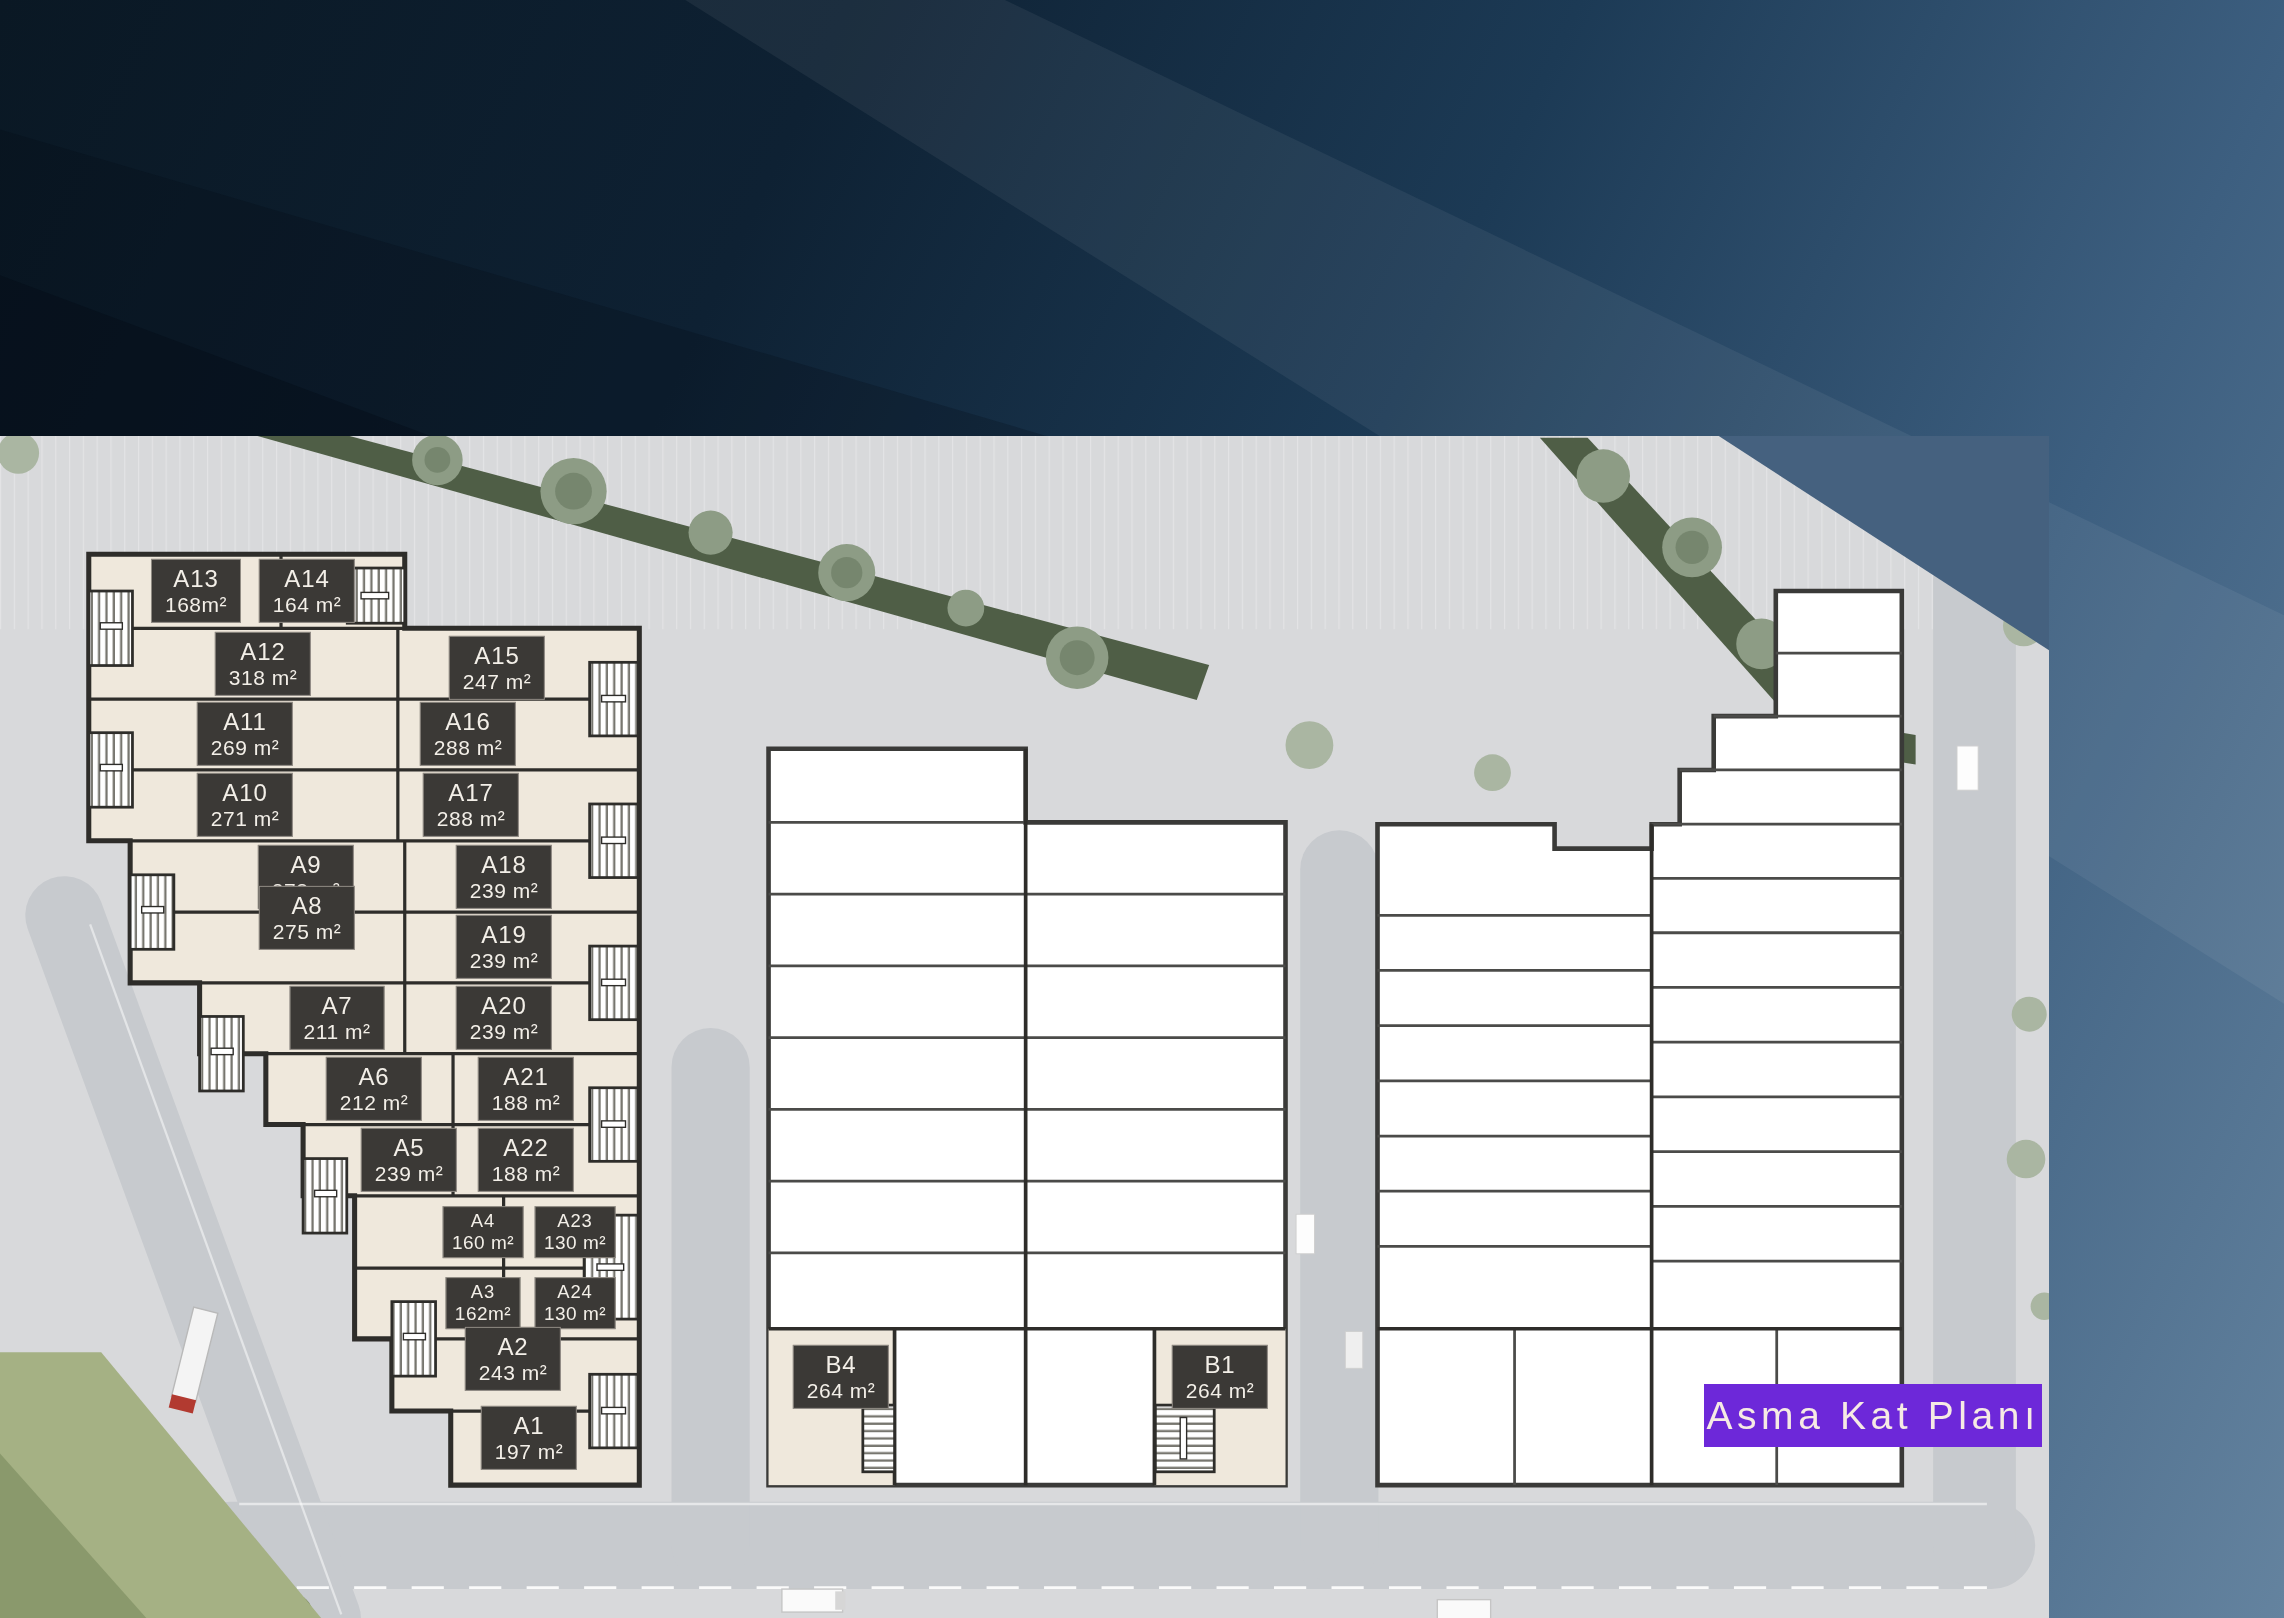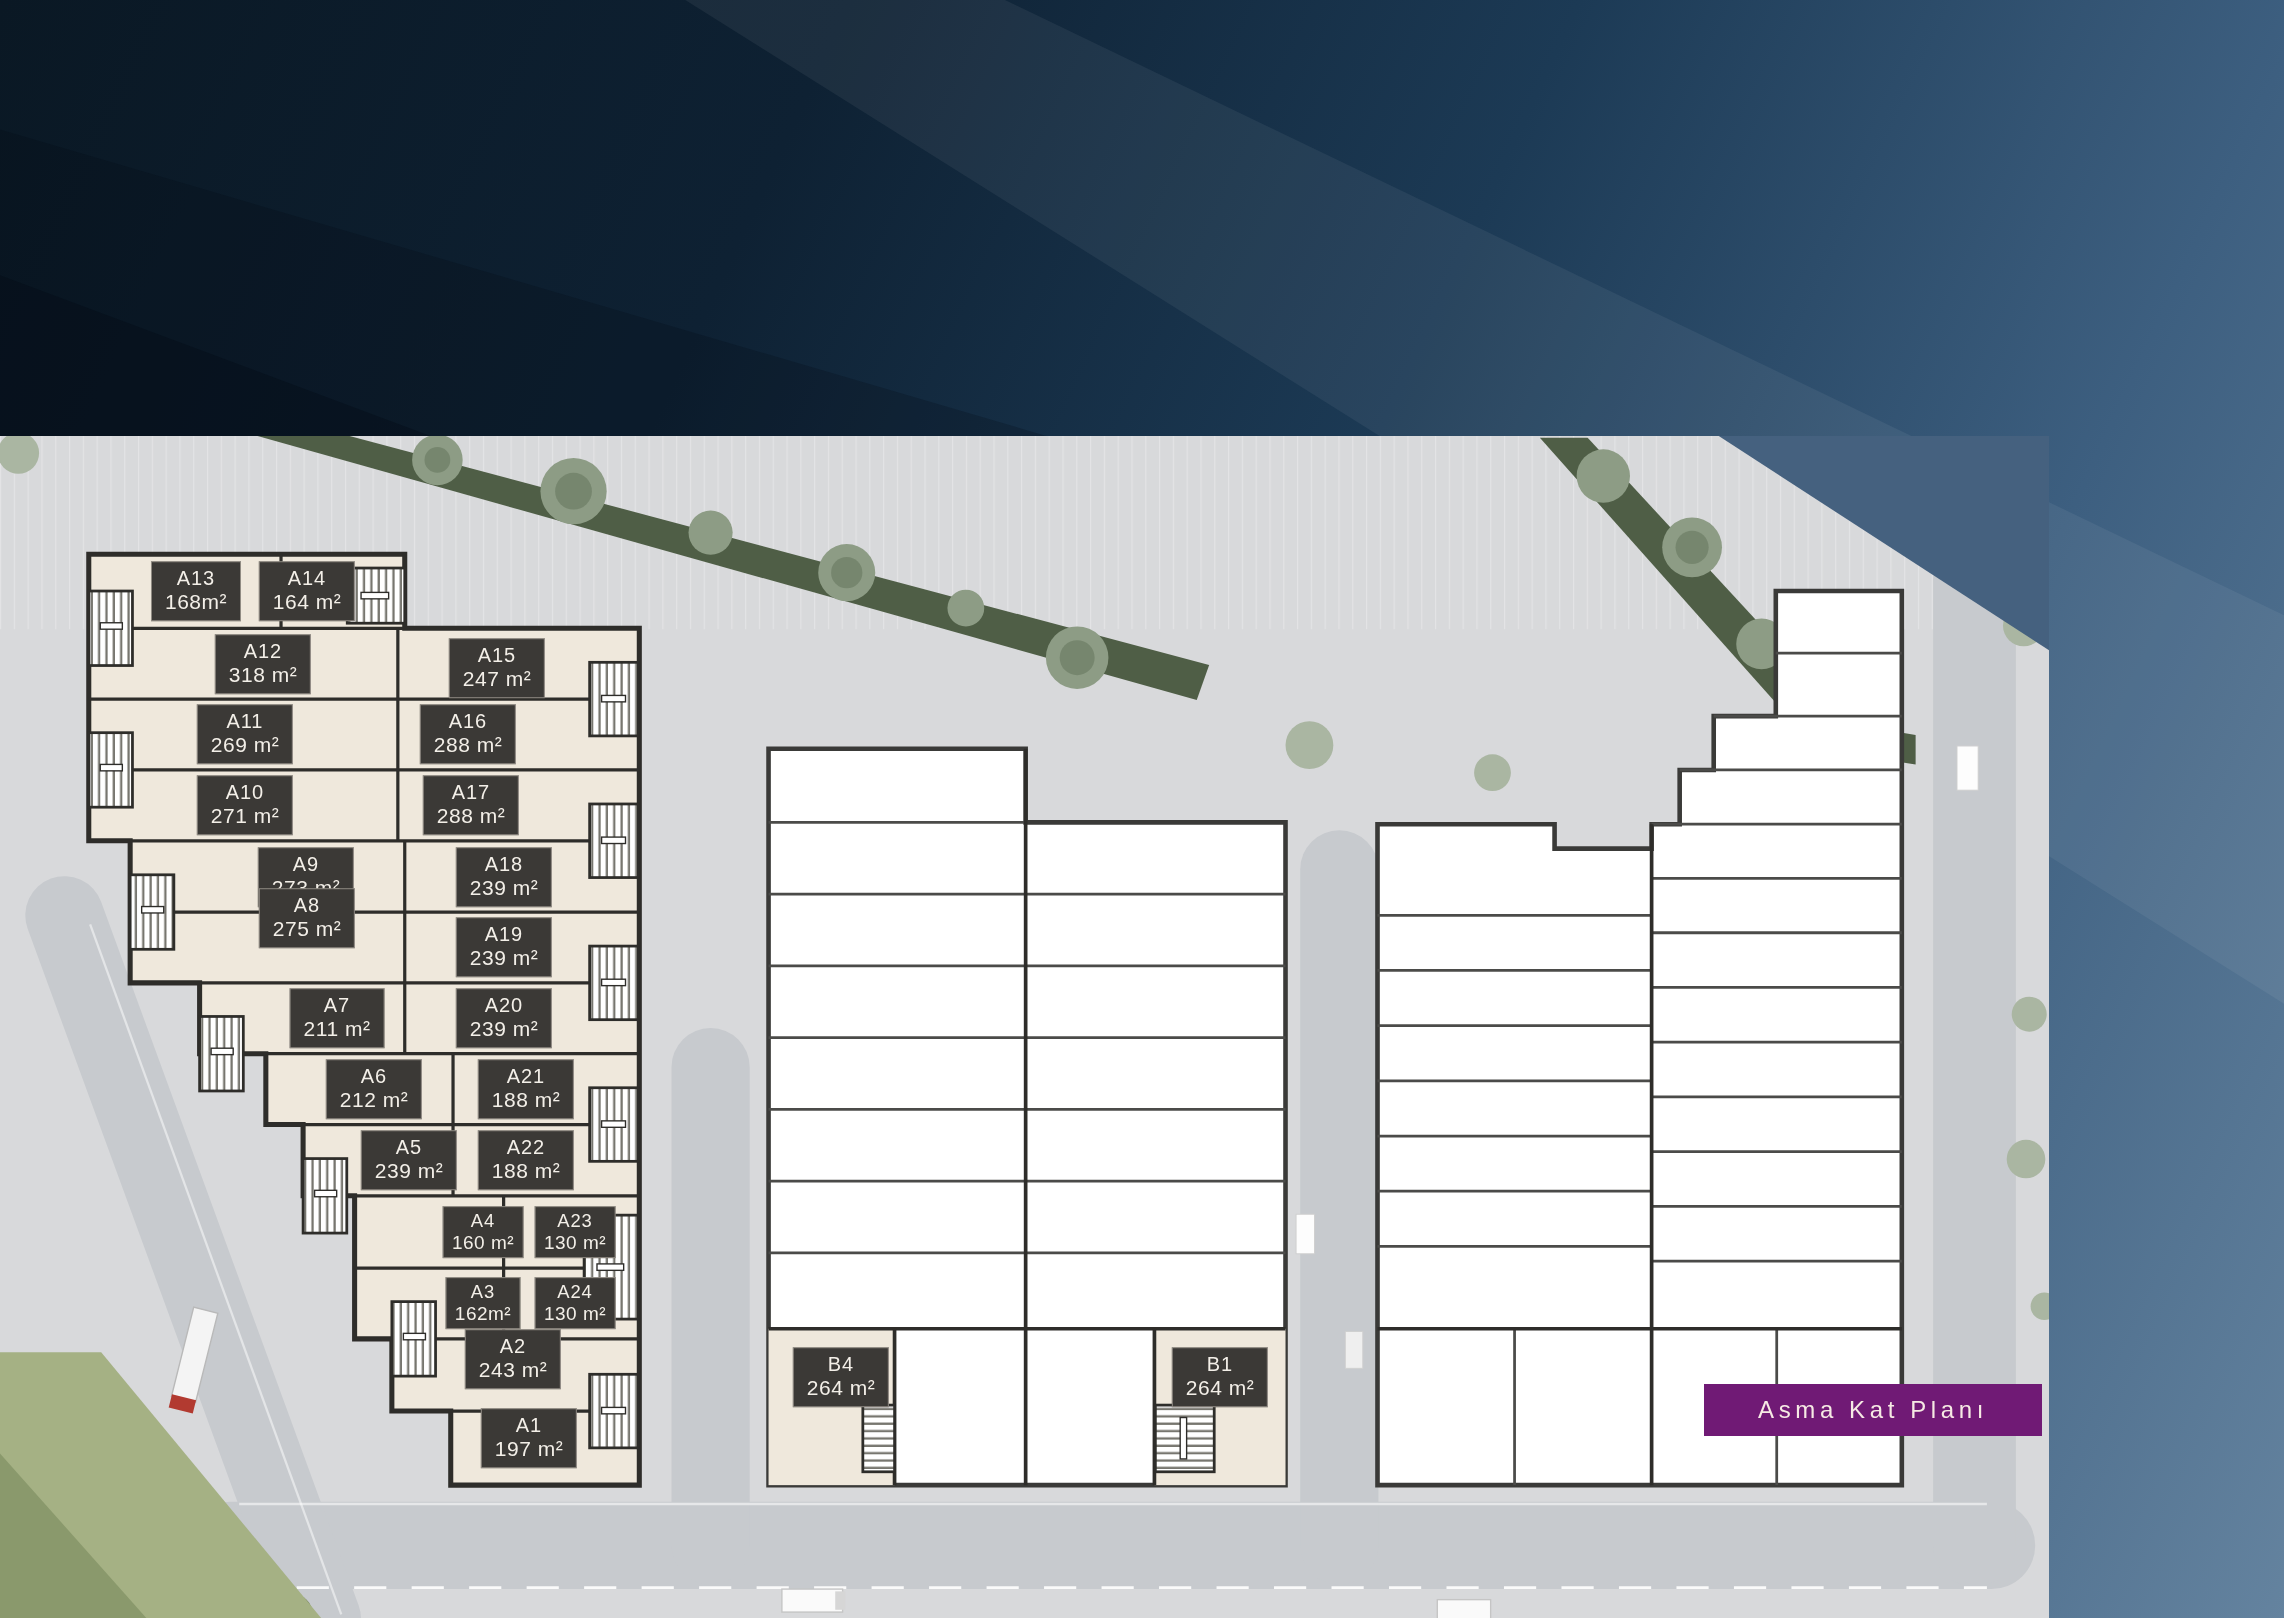--- a/index.html
+++ b/index.html
@@ -13,29 +13,29 @@
     clip-path:polygon(0 17%,19% 27%,0 27%);}
   .streak-dark2{background:rgba(4,10,18,0.22);
     clip-path:polygon(0 8%,46% 27%,0 27%);}
   
   .render{position:absolute;left:0;top:436px;width:2049px;height:1183px;background:#d8d9db;overflow:hidden;}
   .render svg{position:absolute;left:0;top:0;}
   
   .chip{position:absolute;transform:translate(-50%,-50%);background:#3b3936;
     border:1.4px solid rgba(215,208,196,0.55);color:#f3efe8;text-align:center;
     padding:4.6px 13px;line-height:1.18;white-space:nowrap;z-index:5;}
-  .chip .u{display:block;font-size:20px;font-weight:500;letter-spacing:0.9px;}
+  .chip .u{display:block;font-size:24px;font-weight:500;letter-spacing:0.9px;}
   .chip .a{display:block;font-size:21px;font-weight:500;letter-spacing:0.5px;}
   .chip.small{padding:2.8px 8.3px;margin-left:24px;}
   .chip.small .u{font-size:18.4px;}
   .chip.small .a{font-size:19px;}
   
-  .badge{position:absolute;left:1704px;top:948px;width:338px;height:52px;background:#701a75;
+  .badge{position:absolute;left:1704px;top:948px;width:338px;height:63px;background:#6d28d9;
     color:#f6eae4;display:flex;align-items:center;justify-content:center;
-    font-size:24px;font-weight:300;letter-spacing:4.6px;z-index:6;}
+    font-size:39px;font-weight:300;letter-spacing:4.6px;z-index:6;}
 </style>
 </head>
 <body>
 
 <div id="canvas">
 
   <div class="bg-streak streak-light"></div>
   <div class="bg-streak streak-dark2"></div>
   <div class="bg-streak streak-dark"></div>
 

